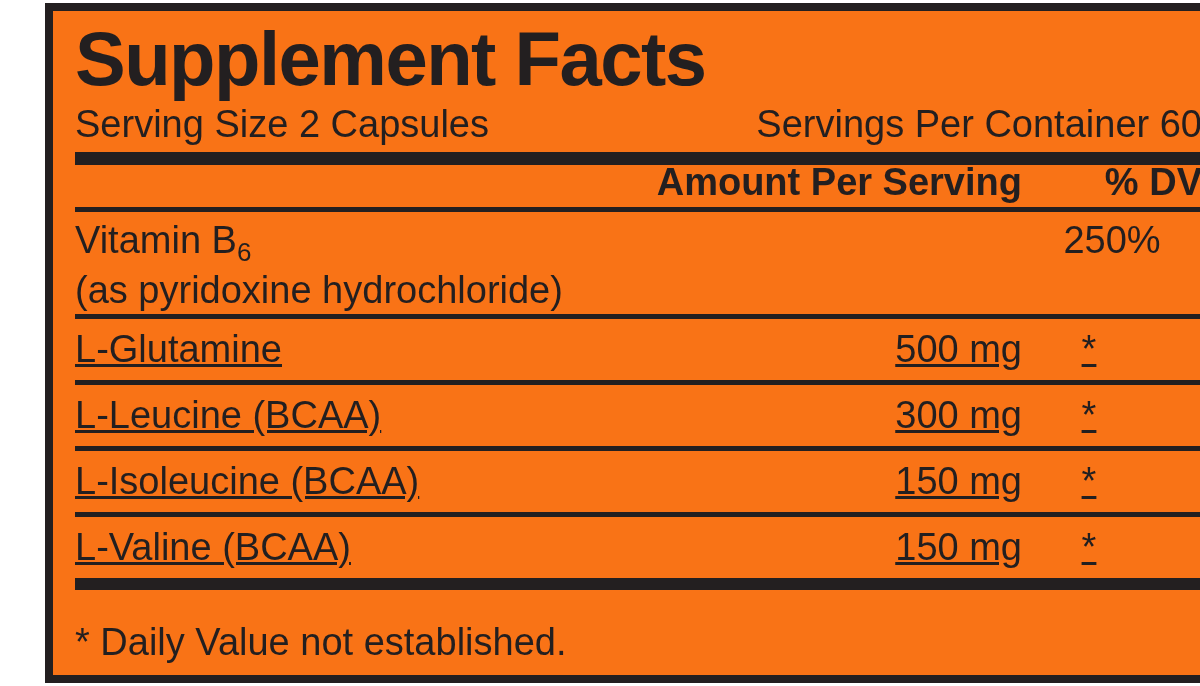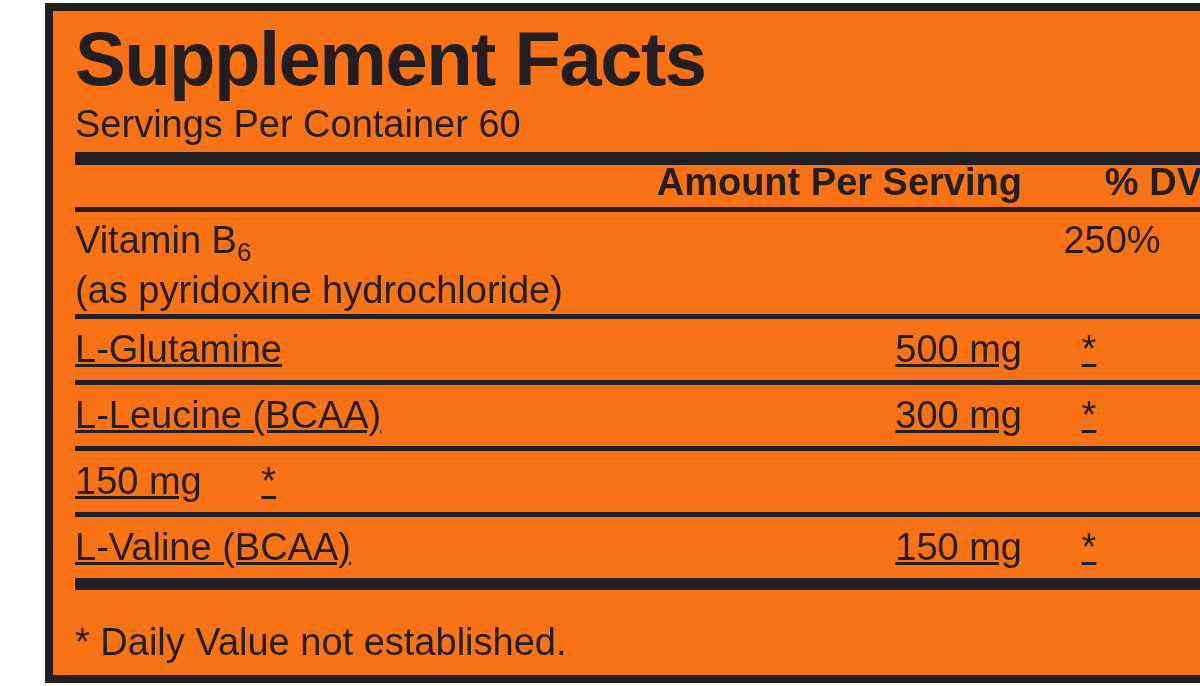--- a/index.html
+++ b/index.html
@@ -91,20 +91,21 @@
 </style>
 </head>
 <body>
 
 <div class="stage">
   <div class="label">
 
     <div class="title">Supplement Facts</div>
 
     <div class="serving-row">
+      <span>Serving Size 2 Capsules</span>
       <span>Servings Per Container 60</span>
     </div>
 
     <div class="bar-thick"></div>
 
     <div class="header-row">
       <span class="spacer"></span>
       <span>Amount Per Serving</span>
       <span class="col-dv">% DV</span>
     </div>
@@ -131,20 +132,21 @@
 
     <div class="row row-single">
       <div class="name">L-Leucine (BCAA)</div>
       <div class="amount">300 mg</div>
       <div class="dv dv-star">*</div>
     </div>
 
     <div class="rule"></div>
 
     <div class="row row-single">
+      <div class="name">L-Isoleucine (BCAA)</div>
       <div class="amount">150 mg</div>
       <div class="dv dv-star">*</div>
     </div>
 
     <div class="rule"></div>
 
     <div class="row row-single">
       <div class="name">L-Valine (BCAA)</div>
       <div class="amount">150 mg</div>
       <div class="dv dv-star">*</div>

